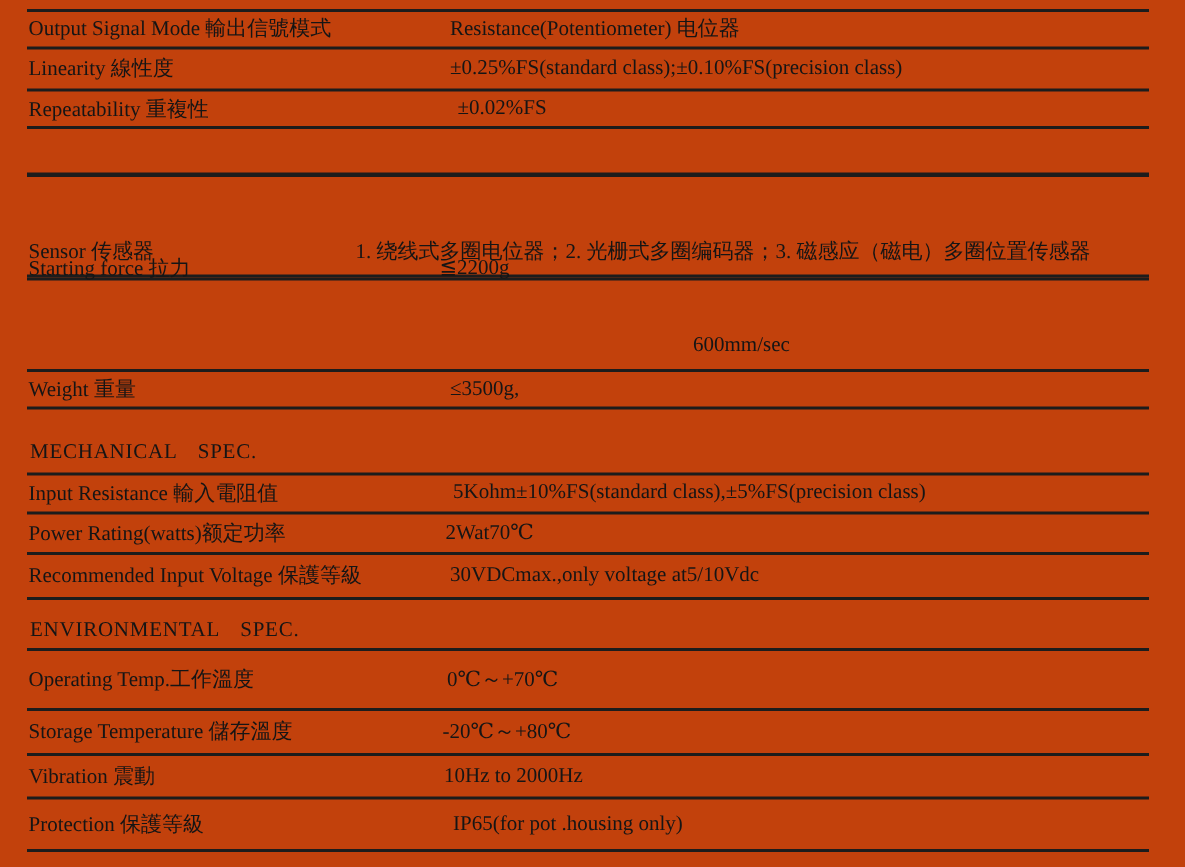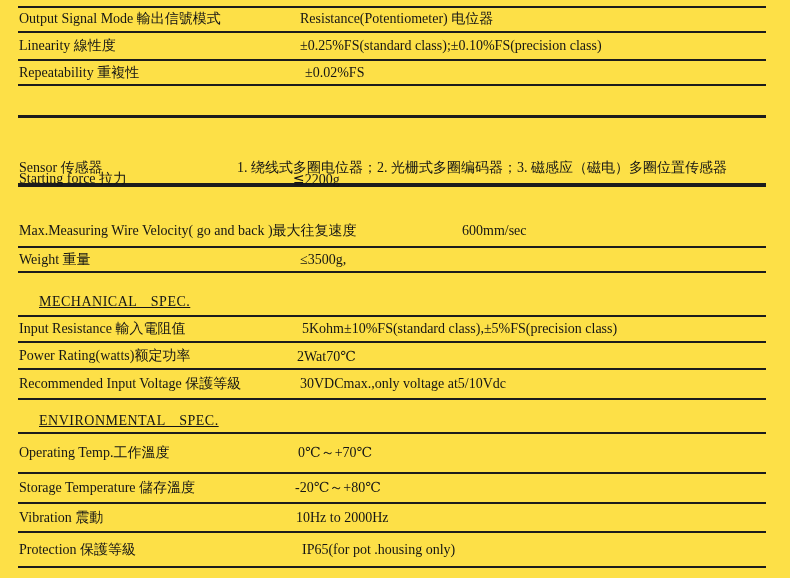--- a/index.html
+++ b/index.html
@@ -1,19 +1,19 @@
 <!DOCTYPE html>
 <html><head>
 <meta charset="utf-8">
 <style>
   html,body{margin:0;padding:0;background:#ffffff;}
   .page{
     position:relative;
     width:790px;height:578px;
-    background:#fde047;
+    background:#c2410c;
     color:#151515;
     font-family:"Liberation Serif","DejaVu Serif","DejaVu Sans",serif;
     font-size:14px;
     overflow:hidden;
   }
   .hline{
     position:absolute;
     left:18px;width:748px;height:2px;
     background:#1c1c1c;
   }
@@ -35,24 +35,23 @@
     white-space:nowrap;
     text-align:right;
   }
   .sec-header{
     position:absolute;
     left:18px;width:748px;
     box-sizing:border-box;
     border-bottom:2px solid #1c1c1c;
   }
   .sec-header .lbl{
-    left:21px;
+    left:2px;
     word-spacing:10px;
     letter-spacing:0.5px;
-    text-decoration:underline;
   }
 </style>
 </head>
 <body>
 
 <div class="page">
 
   <div class="hline" style="top:6px"></div>
   <div class="row" style="top:6px;height:27px">
     <span class="lbl">Output Signal Mode 輸出信號模式</span>
@@ -70,21 +69,20 @@
   <div class="hline thick" style="top:115px"></div>
   <div class="row" style="top:152px;height:33px">
     <span class="lbl">Sensor 传感器</span>
     <span class="val" style="left:219px">1. 绕线式多圈电位器；2. 光栅式多圈编码器；3. 磁感应（磁电）多圈位置传感器</span>
   </div>
   <div class="row" style="top:173px;height:14px">
     <span class="lbl">Starting force 拉力</span>
     <span class="val" style="left:275px">≦2200g</span>
   </div>
   <div class="row" style="top:215px;height:33px">
-    <span class="lbl">Max.Measuring Wire Velocity( go and back )最大往复速度</span>
     <span class="val" style="left:444px">600mm/sec</span>
   </div>
   <div class="row" style="top:248px;height:25px">
     <span class="lbl">Weight 重量</span>
     <span class="val" style="left:282px">≤3500g,</span>
   </div>
 
   <div class="sec-header" style="top:288px;height:29px">
     <span class="lbl">MECHANICAL SPEC.</span>
   </div>

